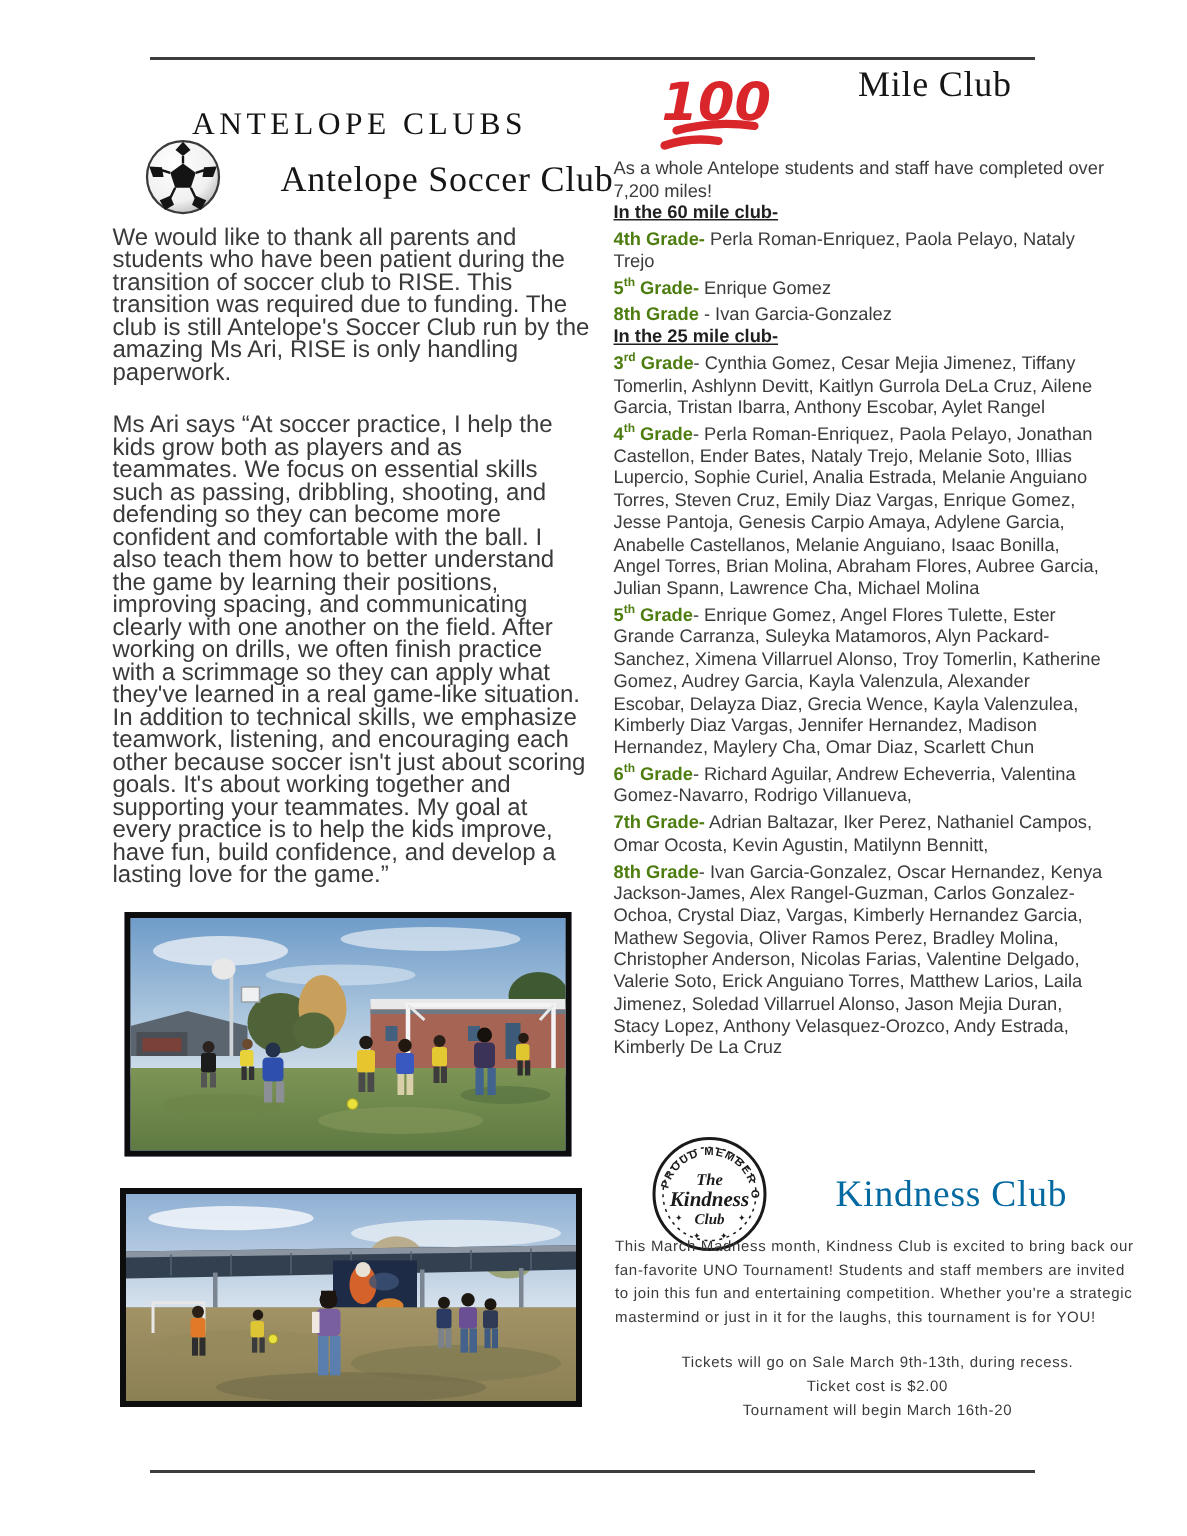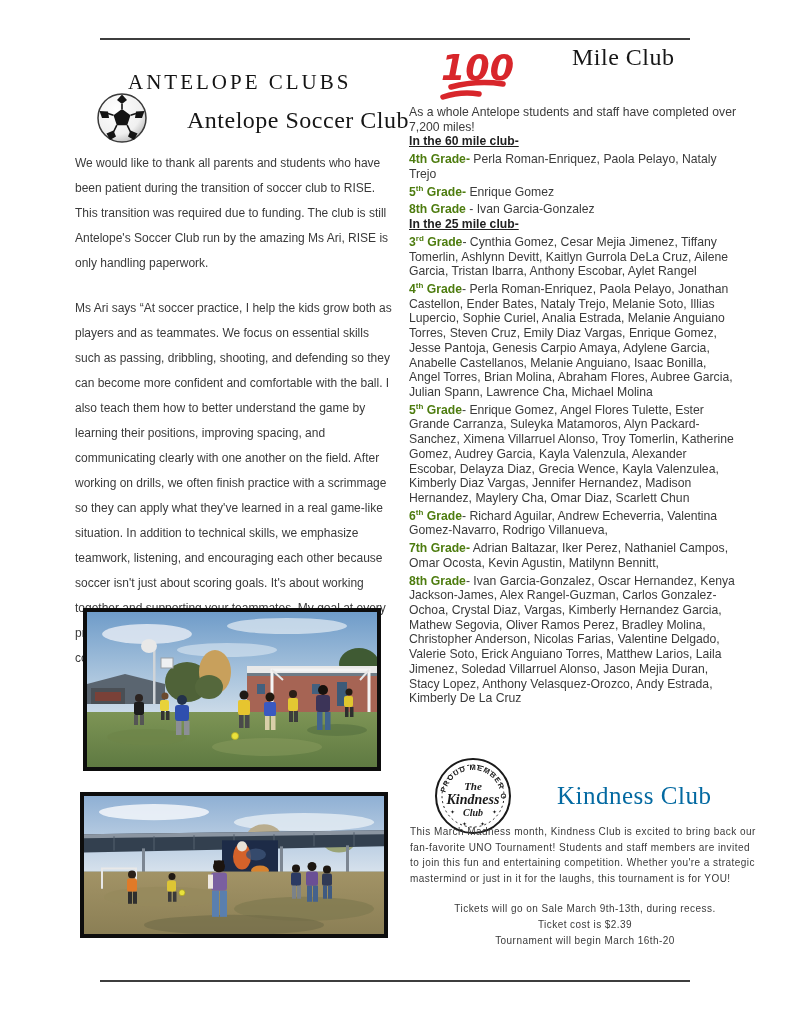--- a/index.html
+++ b/index.html
@@ -14,21 +14,21 @@
   #bottom-rule { left:100px; top:980px; width:590px; }
 
   
   #page-heading {
     position:absolute; left:99px; top:70px;
     font-size:21px; letter-spacing:3px; color:#141414; font-weight:500;
   }
   #soccer-header { position:absolute; left:96px; top:92px; display:flex; align-items:center; gap:10px; }
   #soccer-title { font-size:24px; color:#161616; letter-spacing:0.5px; }
   #soccer-text { position:absolute; left:75px; top:151px; width:318px; }
-  #soccer-text p { font-size:12px; line-height:25px; color:#3a3a3a; }
+  #soccer-text p { font-size:16px; line-height:15px; color:#3a3a3a; }
   #soccer-text p + p { margin-top:20px; }
 
   .photo-frame { position:absolute; border:4px solid #0d0d0d; background:#9db9d8; }
   #photo-1 { left:83px; top:608px; width:298px; height:163px; }
   #photo-2 { left:80px; top:792px; width:308px; height:146px; }
   .photo-frame svg { display:block; width:100%; height:100%; }
 
   
   #mile-header { position:absolute; left:437px; top:44px; display:flex; align-items:flex-start; gap:24px; }
   #mile-title { font-size:24px; color:#161616; letter-spacing:0.5px; }
@@ -310,18 +310,18 @@
       <text x="48" y="74" font-size="6" fill="#1a1a1a">✦</text>
     </svg>
   </span>
   <span id="kindness-title" class="serif">Kindness Club</span>
 </div>
 
 <div id="kindness-body">
   <p>This March Madness month, Kindness Club is excited to bring back our fan-favorite UNO Tournament! Students and staff members are invited to join this fun and entertaining competition. Whether you're a strategic mastermind or just in it for the laughs, this tournament is for YOU!</p>
   <div id="kindness-tickets">
     <div>Tickets will go on Sale March 9th-13th, during recess.</div>
-    <div>Ticket cost is $2.39</div>
+    <div>Ticket cost is $2.00</div>
     <div>Tournament will begin March 16th-20</div>
   </div>
 </div>
 
 <div id="bottom-rule" class="rule"></div>
 
 </body></html>

